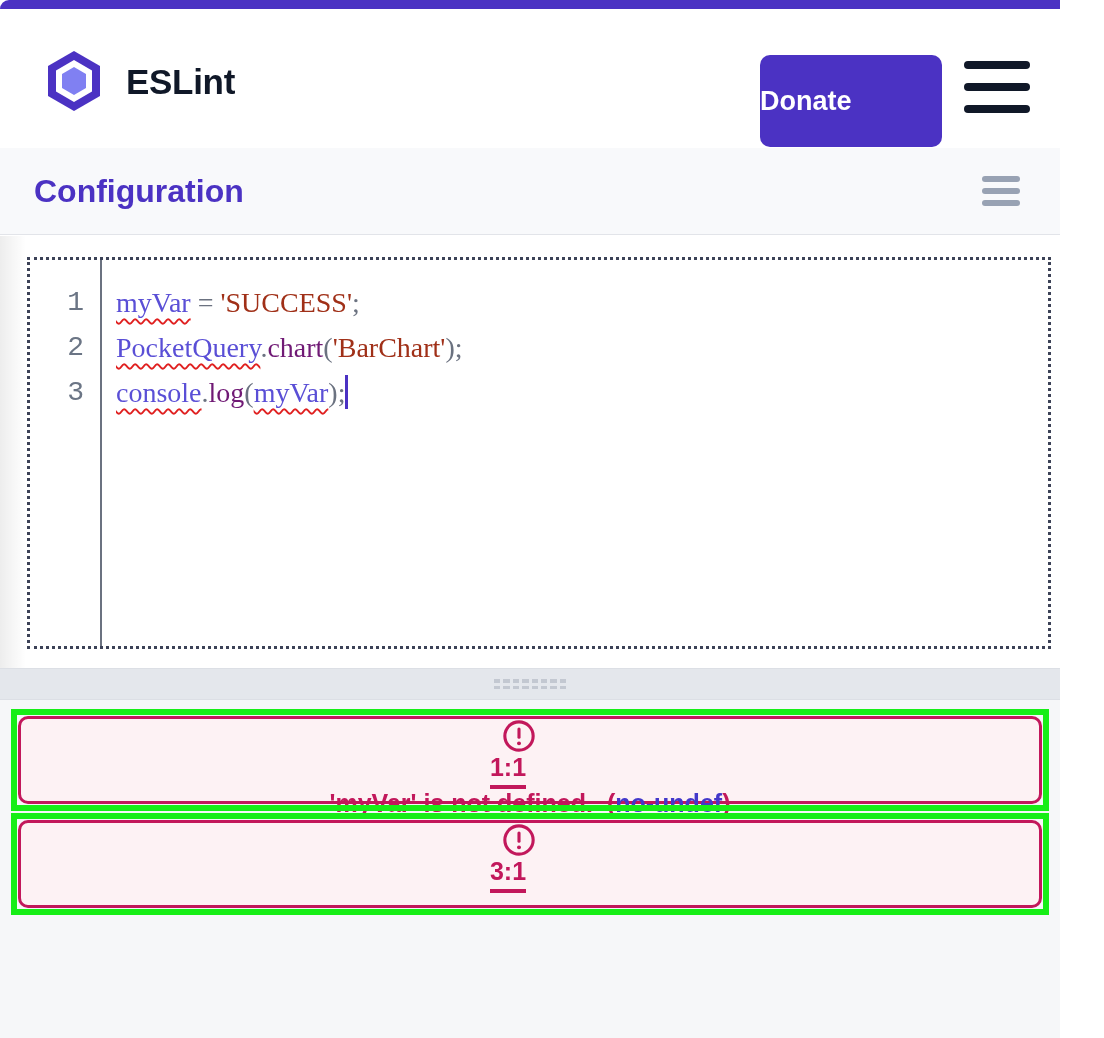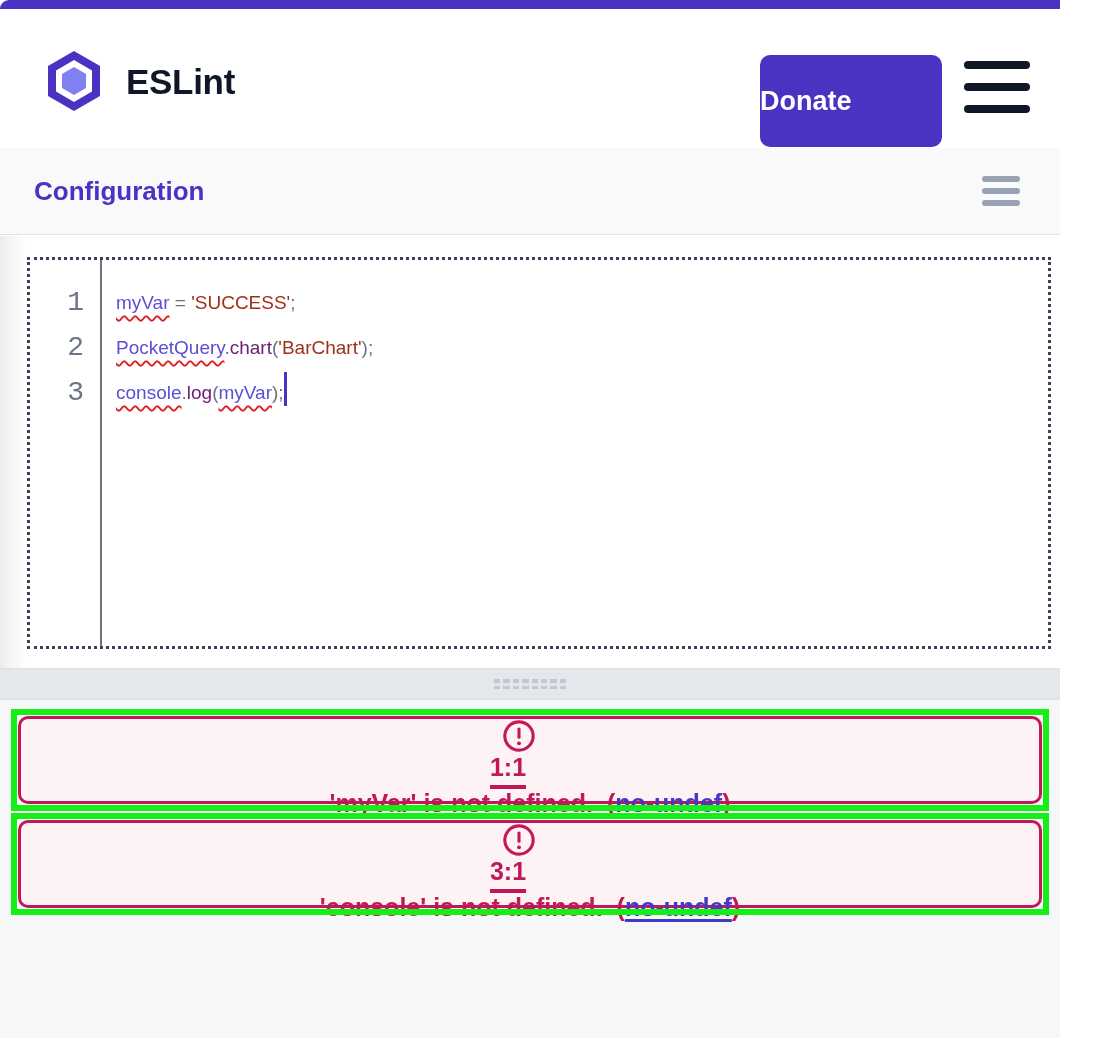--- a/index.html
+++ b/index.html
@@ -96,21 +96,21 @@
     position: absolute;
     left: 0; top: 148px;
     width: 1060px; height: 87px;
     background: #f8f9fb;
     border-bottom: 1px solid #e2e4e9;
   }
   .config-title {
     position: absolute;
     left: 34px; top: 0;
     height: 67px; line-height: 87px;
-    font-size: 26px;
+    font-size: 32px;
     font-weight: 700;
     color: #4b32c3;
   }
   .config-menu {
     position: absolute;
     right: 40px; top: 28px;
     width: 38px; height: 30px;
     display: flex; flex-direction: column;
     justify-content: space-between;
     cursor: pointer;
@@ -160,22 +160,22 @@
     text-align: right;
     padding-right: 16px;
     height: 45px;
     line-height: 45px;
   }
   .gutter .lines { padding-top: 20px; }
   .code {
     position: absolute;
     left: 74px; top: 0; right: 0; bottom: 0;
     padding: 20px 0 0 12px;
-    font-family: Liberation Sans, sans-serif;
-    font-size: 19px;
+    font-family: Liberation Serif, serif;
+    font-size: 28px;
     line-height: 45px;
     white-space: pre;
     color: #3f3f46;
   }
   .tok-prop { color: #701a75; }
   .tok-str  { color: #a03018; }
   .tok-punc { color: #6b7280; }
   .tok-op   { color: #6b7280; }
   .undef {
     position: relative;
@@ -358,20 +358,19 @@
 
 
       <div class="problem-slot highlight">
         <div class="problem">
           <svg class="err-icon" viewBox="0 0 24 24">
             <circle cx="12" cy="12" r="10" fill="none" stroke="#c2185b" stroke-width="2.2"></circle>
             <rect x="10.9" y="6" width="2.2" height="8" rx="1.1" fill="#c2185b"></rect>
             <circle cx="12" cy="17.2" r="1.4" fill="#c2185b"></circle>
           </svg>
           <a class="err-loc">3:1</a>
-          <div class="err-msg"><span>'console' is not defined.</span><span class="rule-wrap"><span>(</span><a class="rule-link">no-undef</a><span>)</span></span></div>
         </div>
       </div>
 
     </div>
 
   </div>
 </div>
 
 </body></html>

